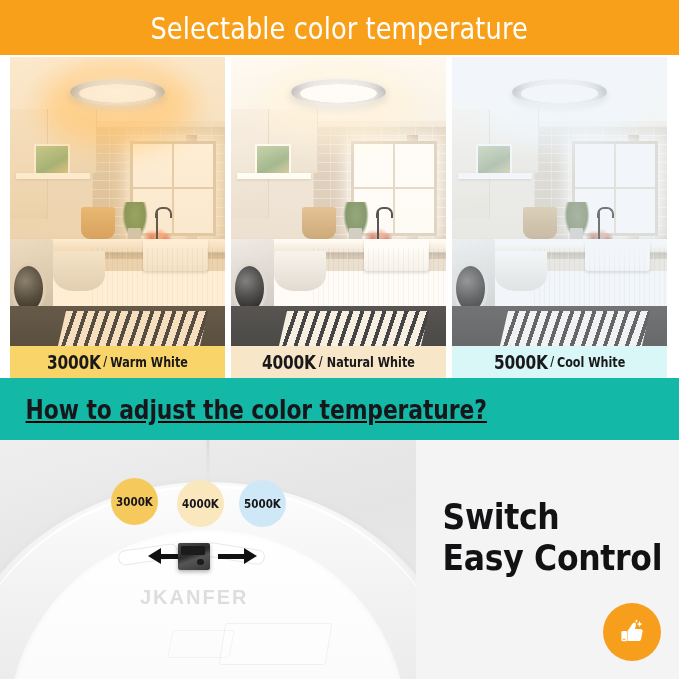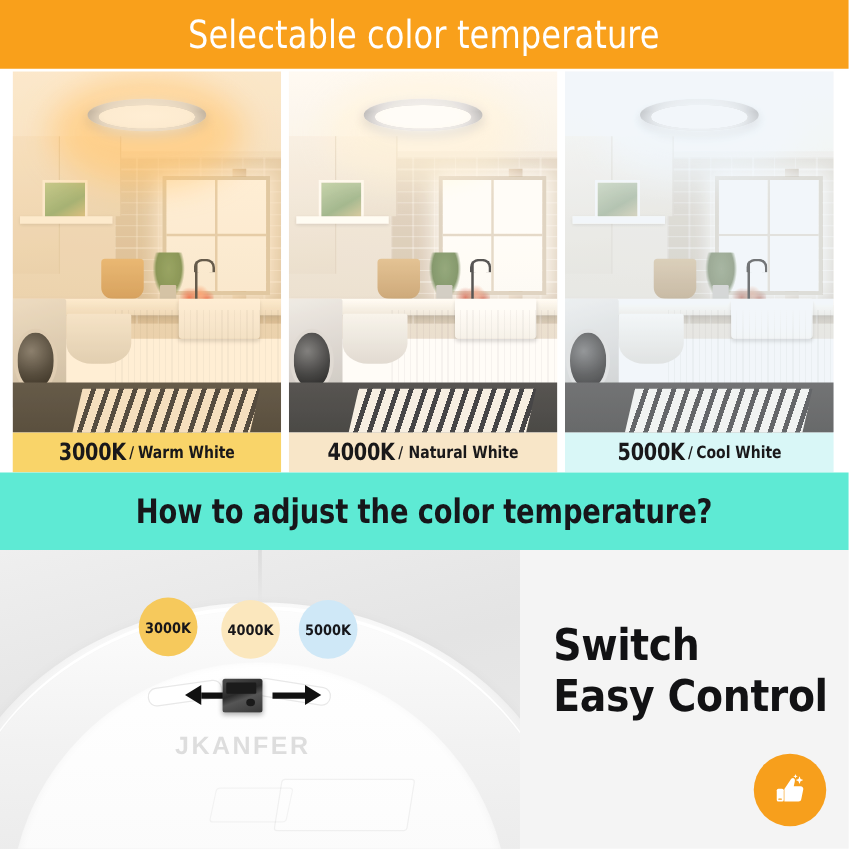--- a/index.html
+++ b/index.html
@@ -263,24 +263,25 @@
   .room-card.warm .sc-glow    { background: #ffc56a; }
   .room-card.natural .sc-glow { background: #fff0cf; }
   .room-card.cool .sc-glow    { background: #eaf4ff; }
 
   
   .question-band {
     position: absolute;
     left: 0; top: 378px;
     width: 679px;
     height: 62px;
-    background: #5eead4;
+    background: #14b8a6;
     display: flex;
     align-items: center;
-    justify-content: center;
+    justify-content: flex-start;
+    text-decoration: underline;
   }
   .question-text {
     font-size: 27px;
     font-weight: 700;
     color: #17161a;
     white-space: nowrap;
     font-family: "DejaVu Sans", sans-serif;
     font-stretch: condensed;
     transform: scaleX(0.9);
     letter-spacing: -0.1px;

